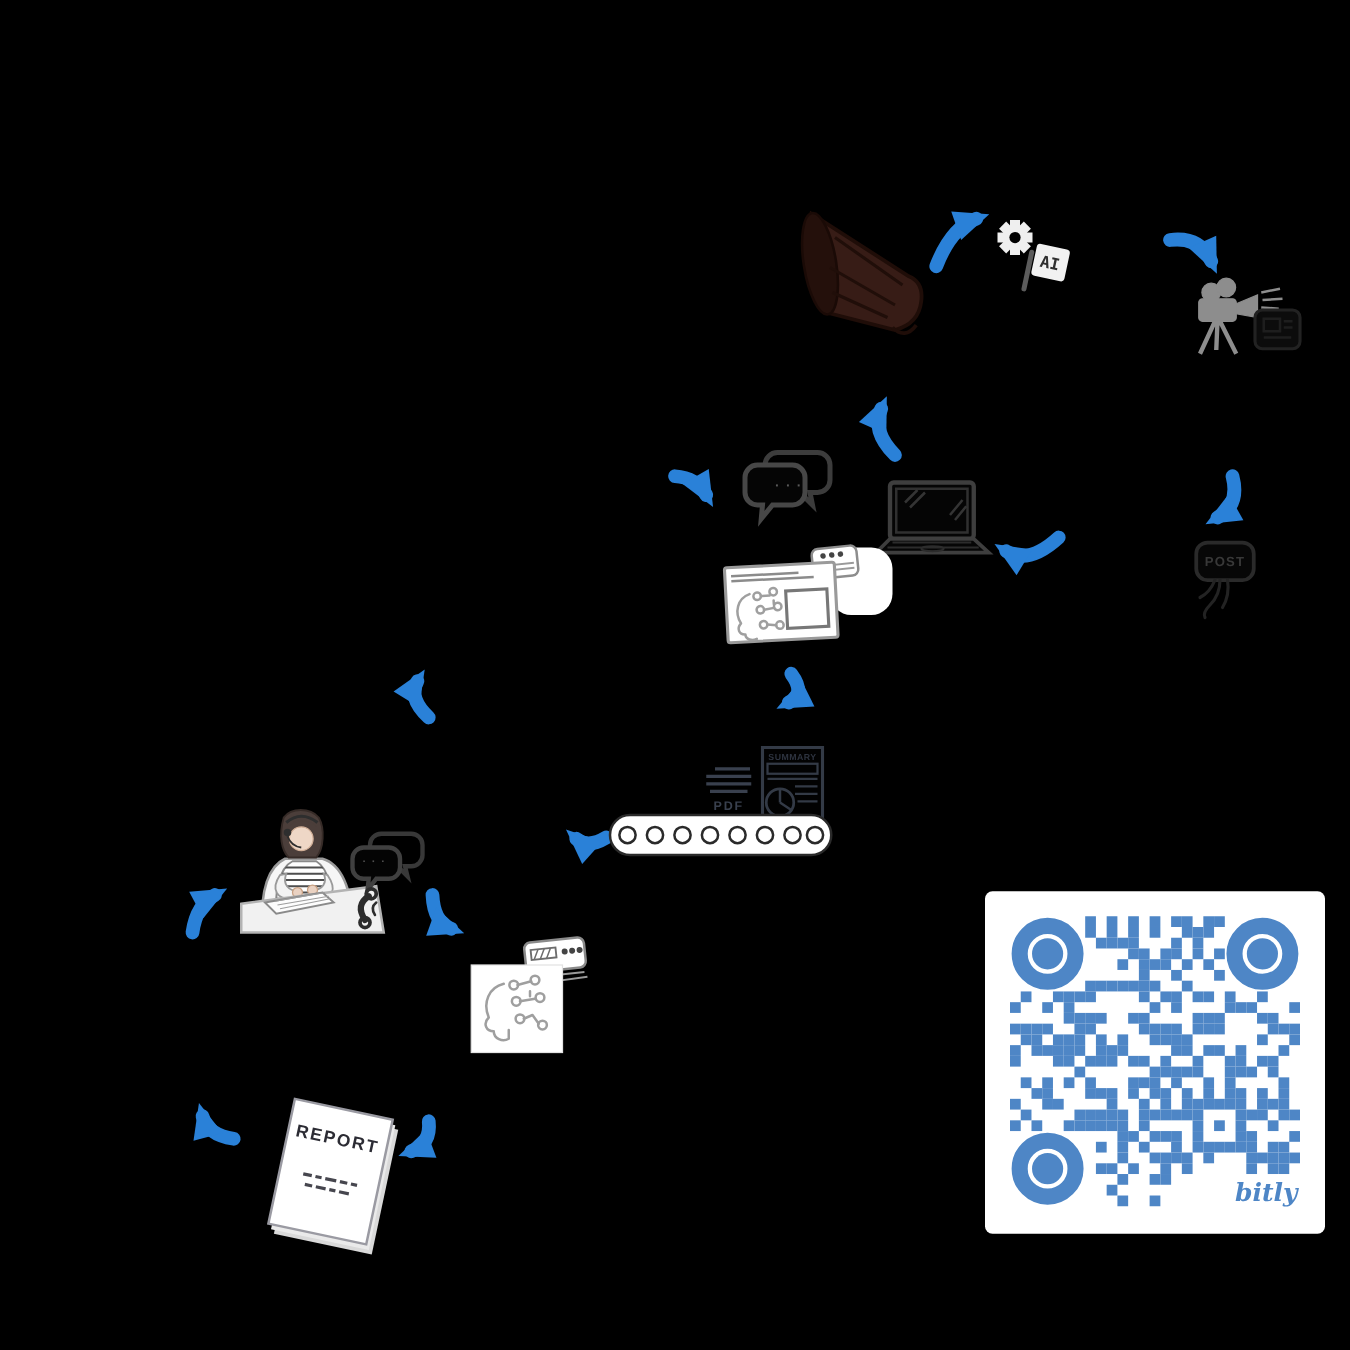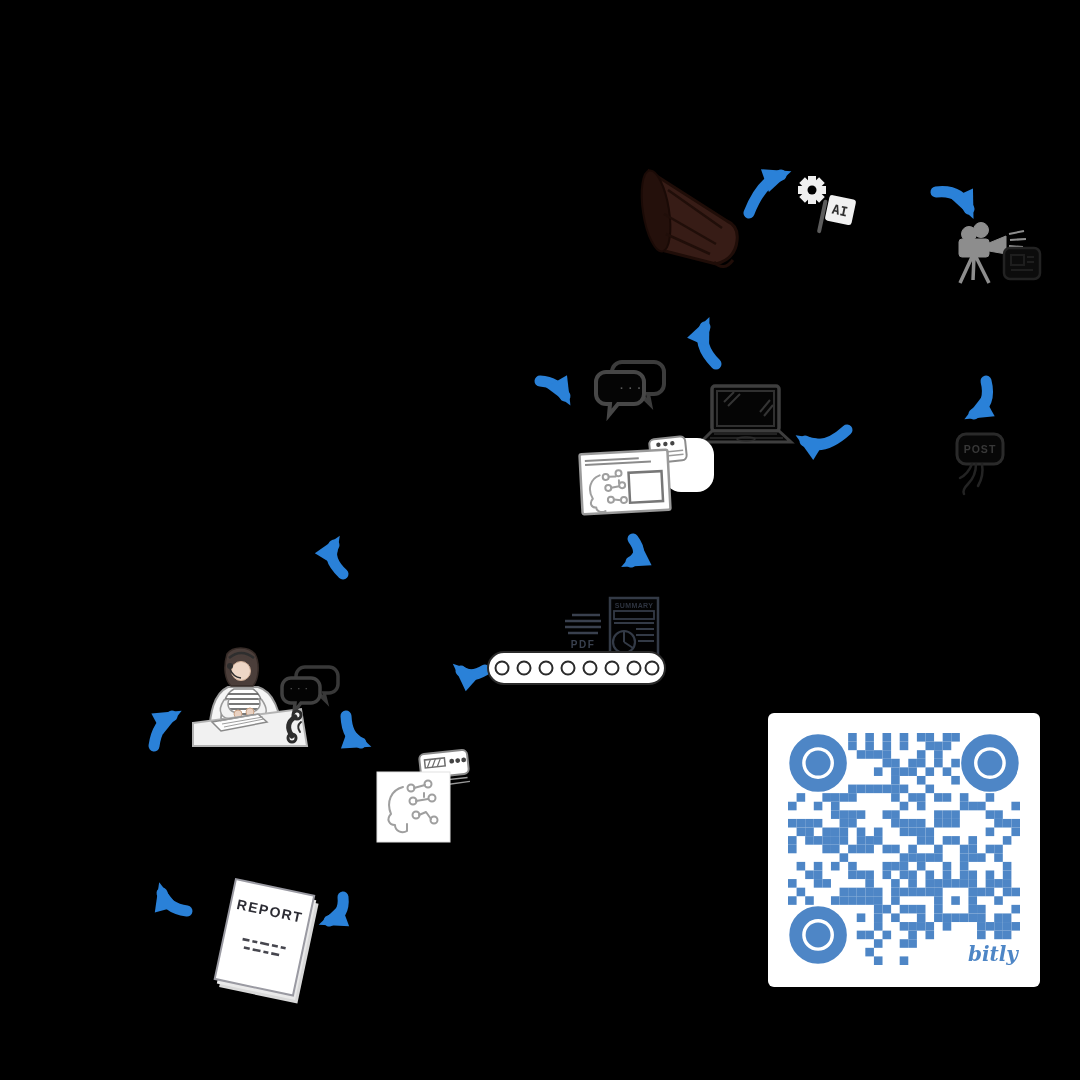--- a/index.html
+++ b/index.html
@@ -9,21 +9,21 @@
   .arrow{fill:none;stroke:var(--arrow,#2a81d8);stroke-width:11;stroke-linecap:round;}
   .arrowhead{fill:var(--arrow,#2a81d8);}
   .sketch{fill:none;stroke:#9f9f9f;stroke-width:2;stroke-linecap:round;stroke-linejoin:round;}
   .ai-label{font-size:13px;font-weight:bold;fill:#2f2f2f;font-family:"DejaVu Sans Mono",monospace;}
   .post-label{font-size:10.5px;font-weight:bold;fill:#383838;letter-spacing:1px;}
   .pdf-label{font-size:10px;font-weight:bold;fill:#39404e;letter-spacing:1.5px;}
   .summary-label{font-size:7px;font-weight:bold;fill:#2e3440;letter-spacing:0.4px;}
   .report-label{font-size:14px;font-weight:bold;fill:#2c2c34;letter-spacing:1.5px;}
   .chat-dots{font-size:11px;font-weight:bold;fill:#5a5a5a;letter-spacing:1px;}
   .chat-dots-small{font-size:9px;font-weight:bold;fill:#505050;letter-spacing:1px;}
-  .qr-card{position:absolute;left:768px;top:713px;width:272px;height:274px;background:#ffffff;border-radius:6px;}
+  .qr-card{position:absolute;left:788px;top:713px;width:272px;height:274px;background:#ffffff;border-radius:6px;}
   .bitly{font-family:"DejaVu Serif",serif;font-style:italic;font-weight:bold;font-size:20px;fill:var(--qr,#4e86c6);}
 </style>
 </head>
 <body>
 
 <div class="stage">
 
 <svg id="scene" width="1080" height="1080" viewBox="0 0 1080 1080">
   <defs>
     <marker id="ah" markerUnits="userSpaceOnUse" markerWidth="34" markerHeight="34" refX="20" refY="17" orient="auto">

